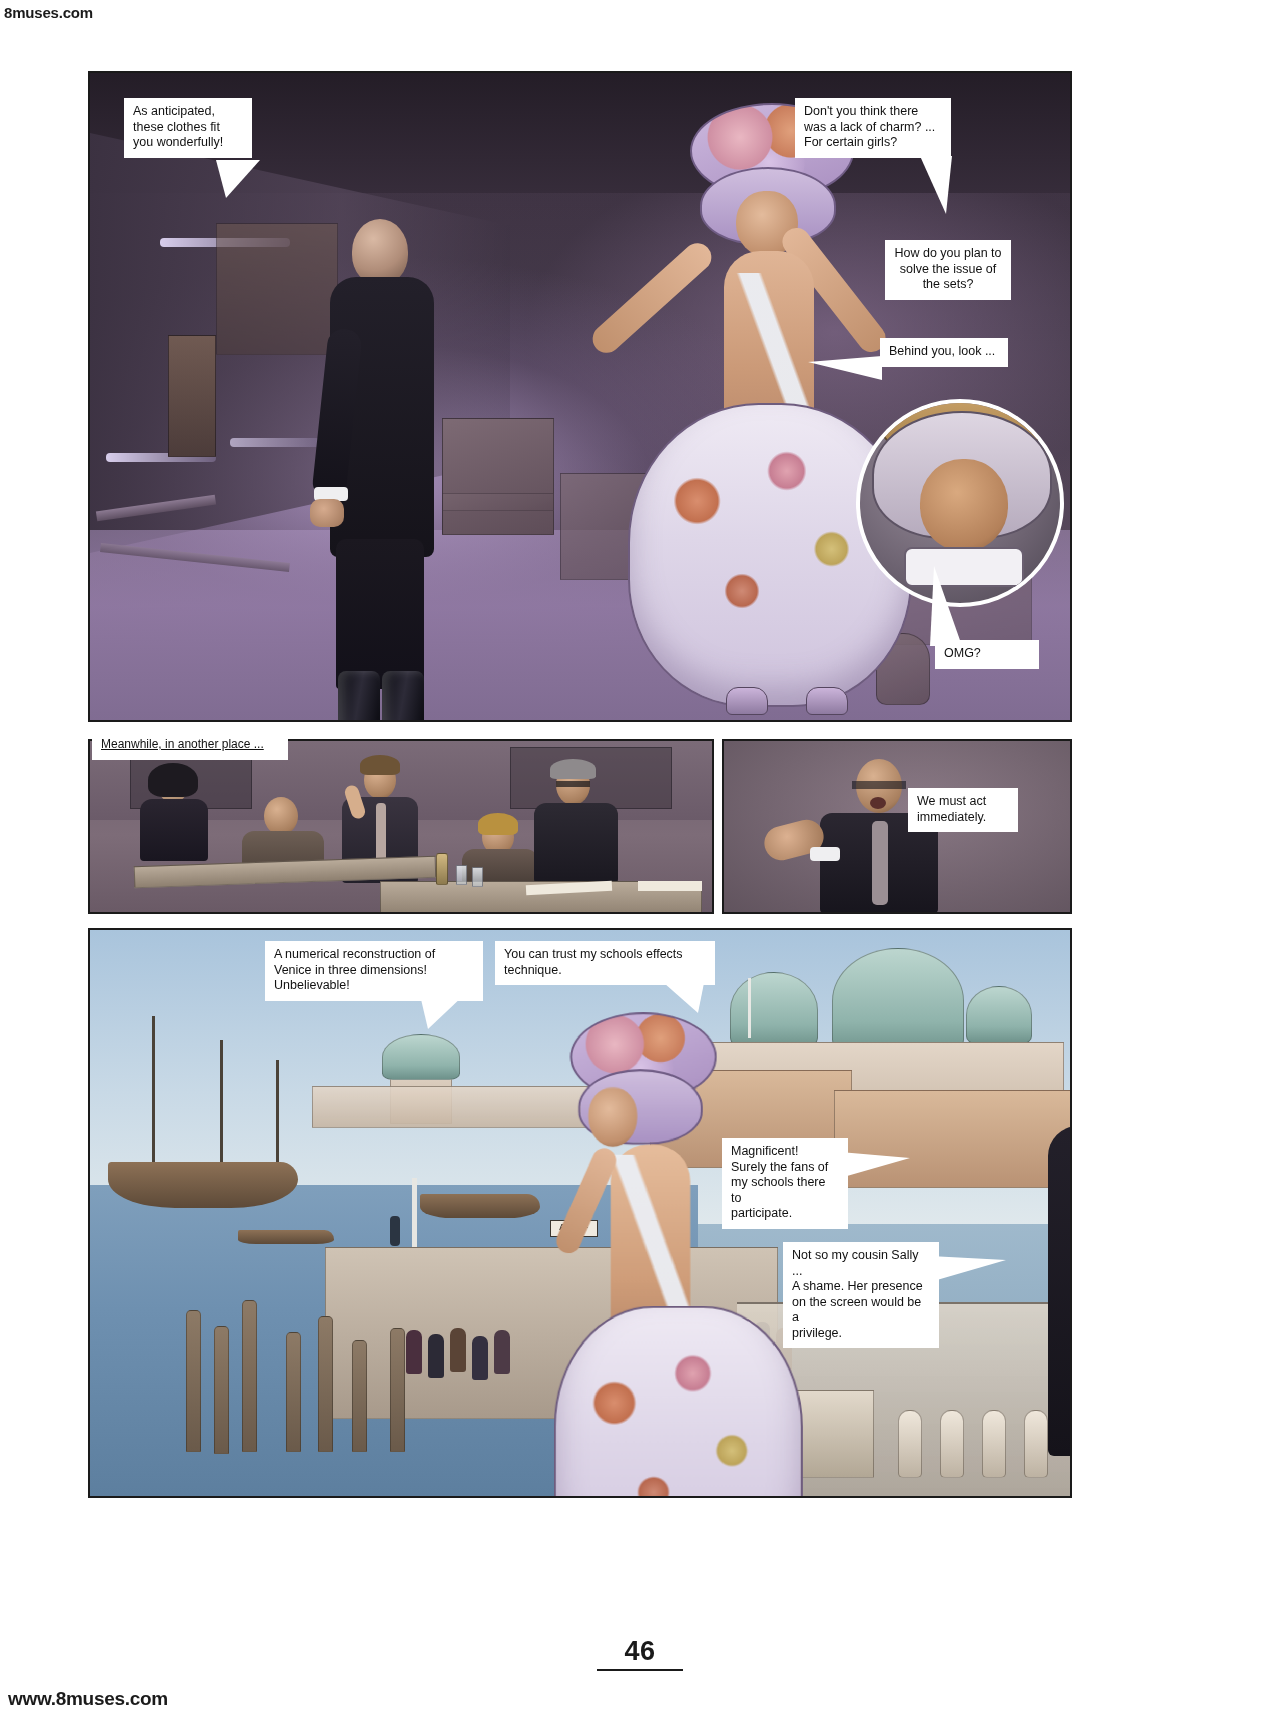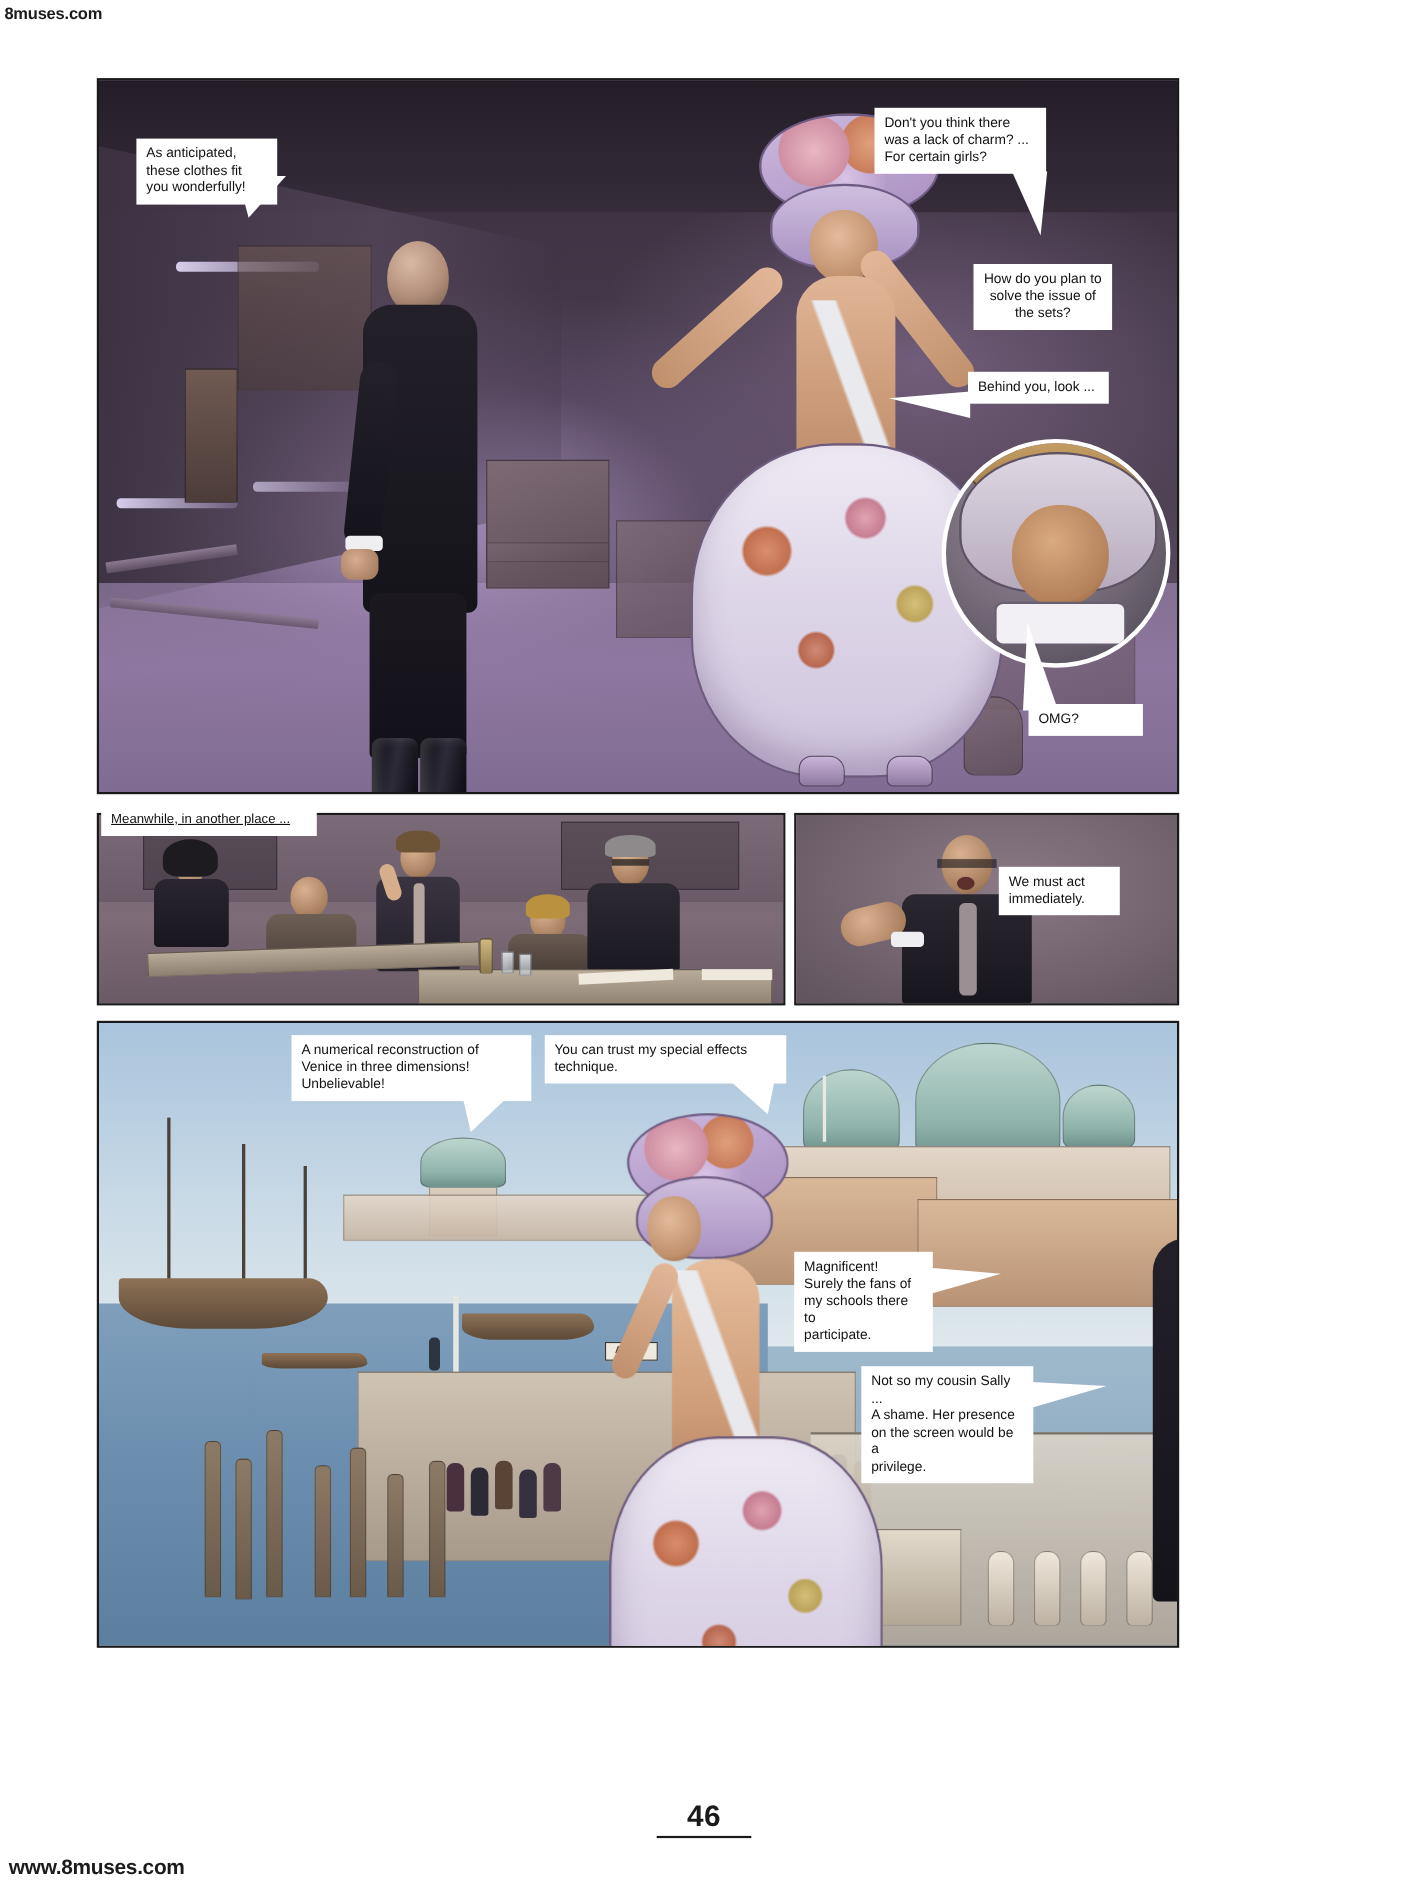--- a/index.html
+++ b/index.html
@@ -436,21 +436,21 @@
   </div>
 
   <div class="inset-circle" style="left:766px; top:326px; width:200px; height:200px;">
     <div class="ic-hat"></div>
     <div class="ic-hair"></div>
     <div class="ic-face"></div>
     <div class="ic-collar"></div>
   </div>
 </div>
 
-<div class="balloon" style="left:124px; top:98px; width:128px;margin-top:28px;">As anticipated,
+<div class="balloon" style="left:124px; top:98px; width:128px;">As anticipated,
 these clothes fit
 you wonderfully!</div>
 <div class="tail" style="left:216px; top:160px;
      border-left:10px solid transparent; border-right:34px solid transparent; border-top:38px solid #ffffff;"></div>
 
 <div class="balloon" style="left:795px; top:98px; width:156px;">Don't you think there
 was a lack of charm? ...
 For certain girls?</div>
 <div class="tail" style="left:920px; top:156px;
      border-left:26px solid transparent; border-right:6px solid transparent; border-top:58px solid #ffffff;"></div>
@@ -597,21 +597,21 @@
     <div class="body" style="left:-8px; top:56px; width:104px; height:330px; border-radius:30px 30px 6px 6px;"></div>
   </div>
 </div>
 
 <div class="balloon" style="left:265px; top:941px; width:218px;">A numerical reconstruction of
 Venice in three dimensions!
 Unbelievable!</div>
 <div class="tail" style="left:420px; top:995px;
      border-left:8px solid transparent; border-right:36px solid transparent; border-top:34px solid #ffffff;"></div>
 
-<div class="balloon" style="left:495px; top:941px; width:220px;">You can trust my special effects
+<div class="balloon" style="left:495px; top:941px; width:220px;">You can trust my schools effects
 technique.</div>
 <div class="tail" style="left:664px; top:983px;
      border-left:34px solid transparent; border-right:6px solid transparent; border-top:30px solid #ffffff;"></div>
 
 <div class="balloon" style="left:722px; top:1138px; width:126px;">Magnificent!
 Surely the fans of
 my schools there to
 participate.</div>
 <div class="tail" style="left:840px; top:1152px;
      border-top:6px solid transparent; border-bottom:20px solid transparent; border-left:70px solid #ffffff;"></div>

